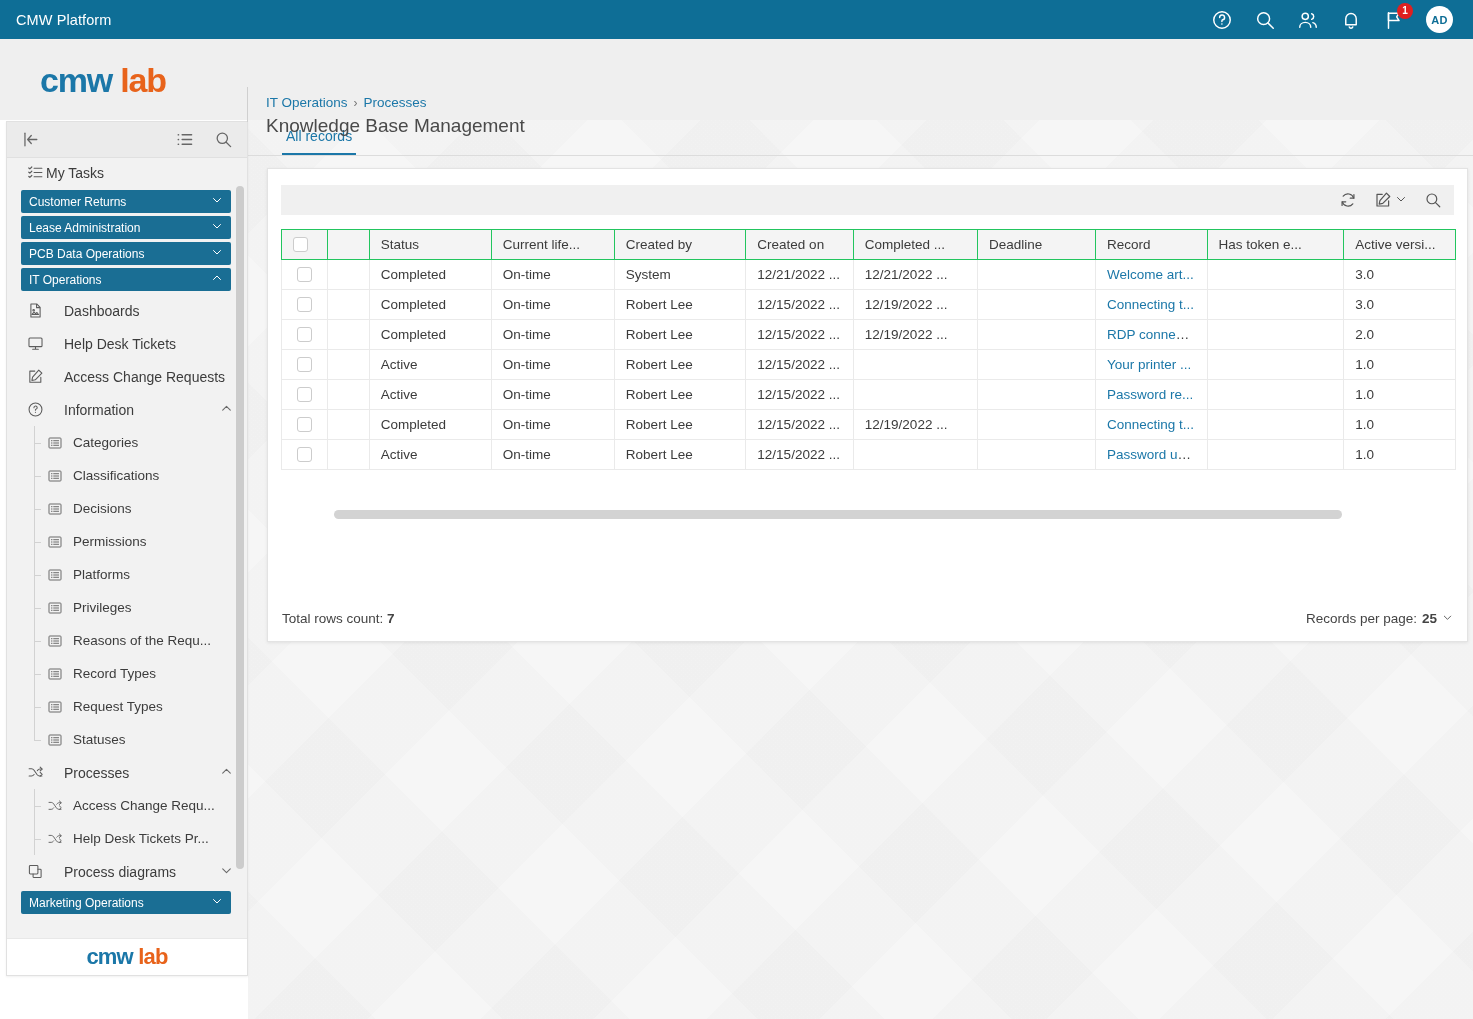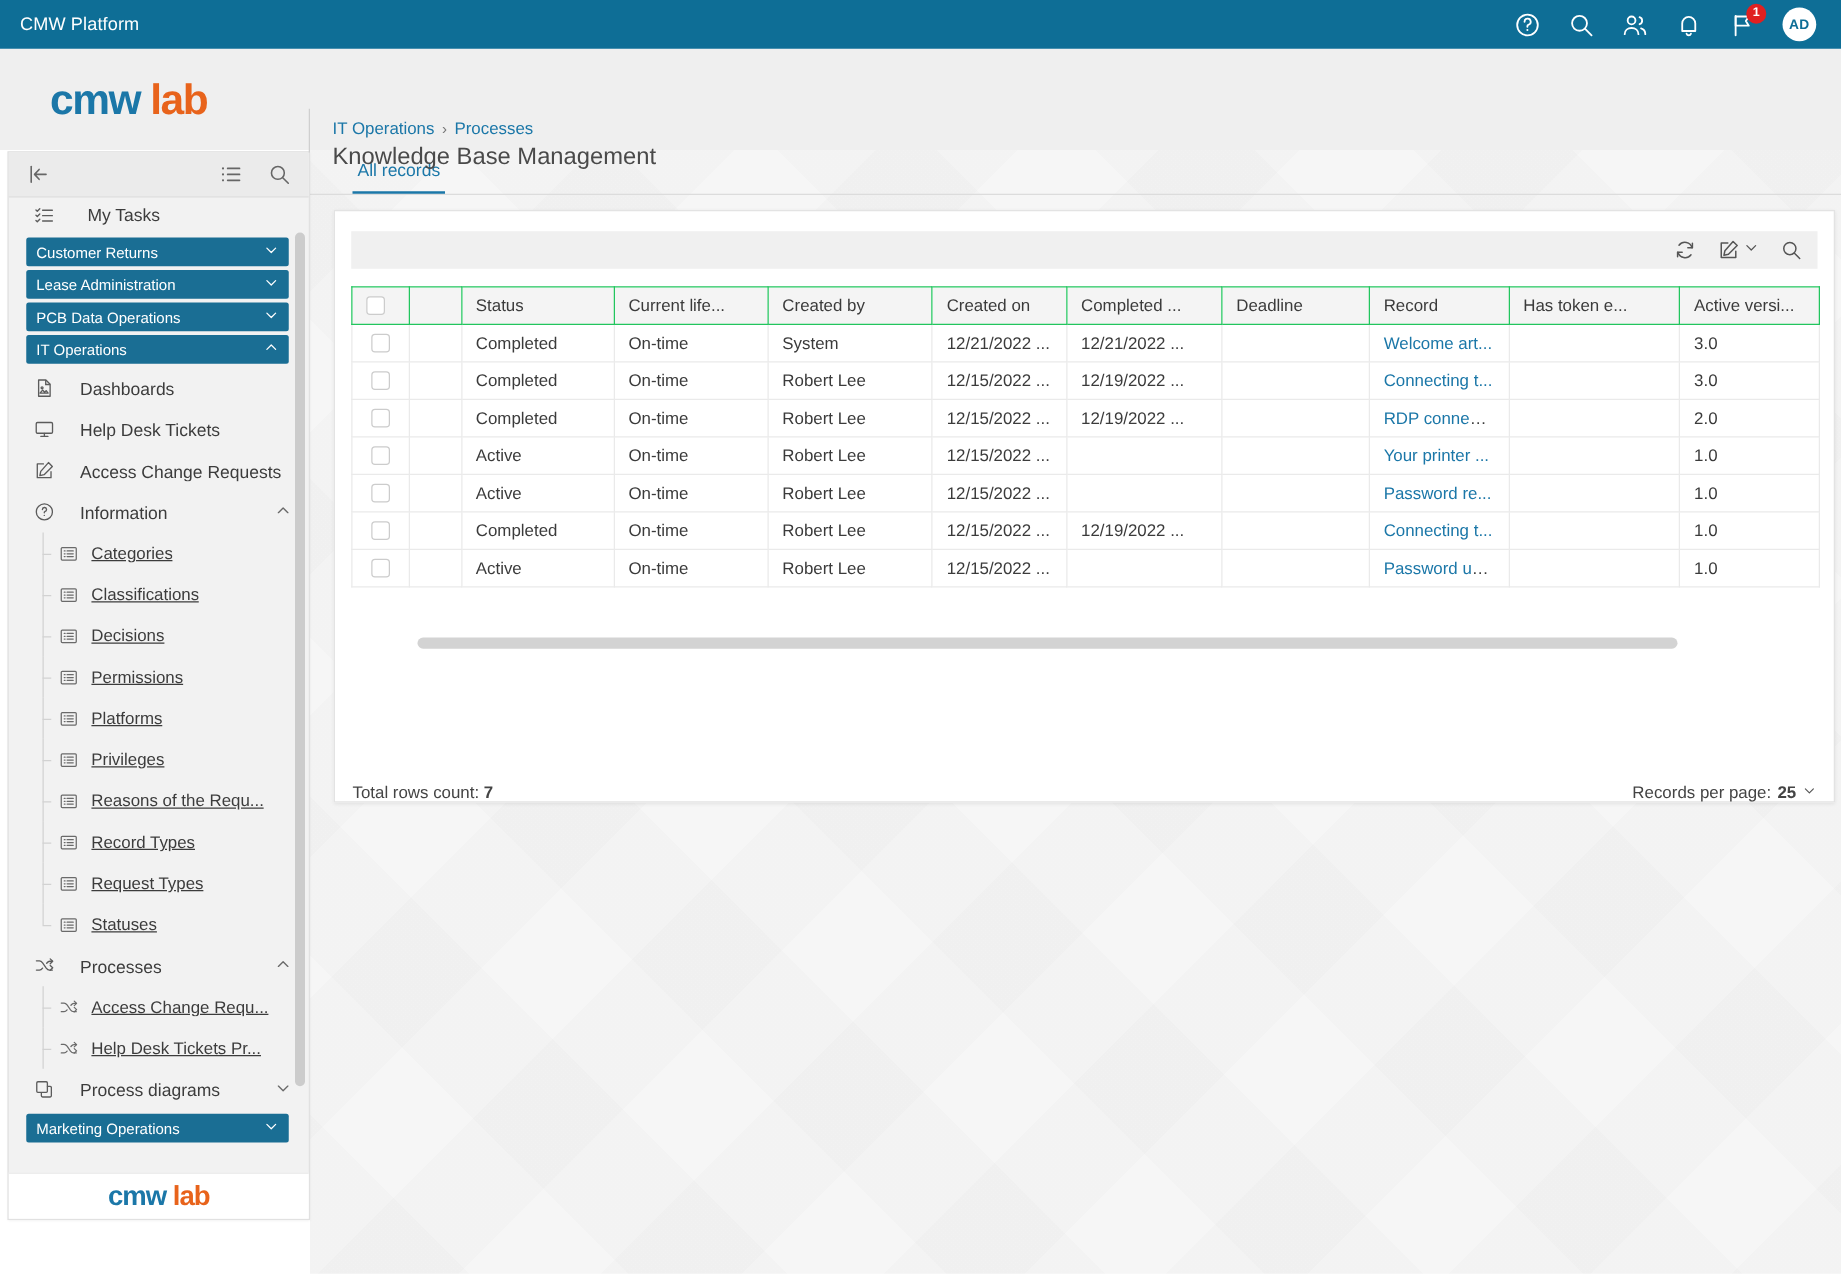--- a/index.html
+++ b/index.html
@@ -88,21 +88,21 @@
     position: relative;
     height: 818px;
     overflow: hidden;
   }
   #sidebar-scrollthumb {
     position: absolute; right: 3px; top: 28px; width: 8px; height: 683px;
     background: #cccccc; border-radius: 4px; z-index: 5; cursor: pointer;
   }
 
   .nav-toprow {
-    display: flex; gap: 26px;
+    display: flex; align-items: center; gap: 2px;
     padding: 6px 14px 6px 20px; font-size: 14px; color: #3c3c3c; cursor: pointer;
   }
   .cat-btn {
     margin: 3px 16px 3px 14px;
     height: 23px;
     background: #1a6e94;
     color: #ffffff;
     font-size: 12px;
     display: flex; align-items: center;
     padding: 0 8px;
@@ -130,21 +130,21 @@
     position: relative;
   }
   .nav-sub .tree-line {
     position: absolute; left: 27px; top: 0; bottom: 0; width: 1px; background: #d2d2d2;
   }
   .nav-sub .tree-tick {
     position: absolute; left: 27px; top: 50%; width: 7px; height: 1px; background: #d2d2d2;
   }
   .nav-sub.last .tree-line { bottom: 50%; }
   .nav-sub .ns-icon { width: 16px; height: 16px; flex: 0 0 16px; color: #6a6a6a; z-index: 2; }
-  .nav-sub .ns-label { white-space: nowrap; overflow: hidden; text-overflow: ellipsis; text-decoration: underline; }
+  .nav-sub .ns-label { white-space: nowrap; overflow: hidden; text-overflow: ellipsis; }
   .nav-sub.selected {
     background: #ffffff; color: #1b77a8;
     box-shadow: 0 1px 2px rgba(0,0,0,.10);
     border-radius: 2px;
     margin: 0 8px 0 8px;
     padding-left: 32px;
   }
   .nav-sub.selected .ns-icon { color: #1b77a8; }
   .nav-sub.selected .tree-line { left: 19px; }
   .nav-sub.selected .tree-tick { left: 19px; }
@@ -223,21 +223,21 @@
     background: #fff; display: inline-block; cursor: pointer; vertical-align: middle;
   }
   th.cb, td.cb { padding: 0; text-align: center; }
 
   #hscroll {
     position: absolute; left: 66px; top: 341px; width: 1008px; height: 9px;
     background: #d3d3d3; border-radius: 5px; cursor: pointer;
   }
   #card-footer {
     position: absolute; left: 0; bottom: 0; width: 100%; height: 46px;
-    display: flex; align-items: flex-end; padding: 0 14px;
+    display: flex; align-items: center; padding: 0 14px;
     font-size: 13.5px; color: #444;
   }
   #card-footer .rpp { margin-left: auto; display: flex; align-items: center; gap: 5px; cursor: pointer; }
   #card-footer b { font-weight: bold; }
 </style>
 </head>
 <body>
 
 <div id="topbar">
   <div class="brand">CMW Platform</div>

